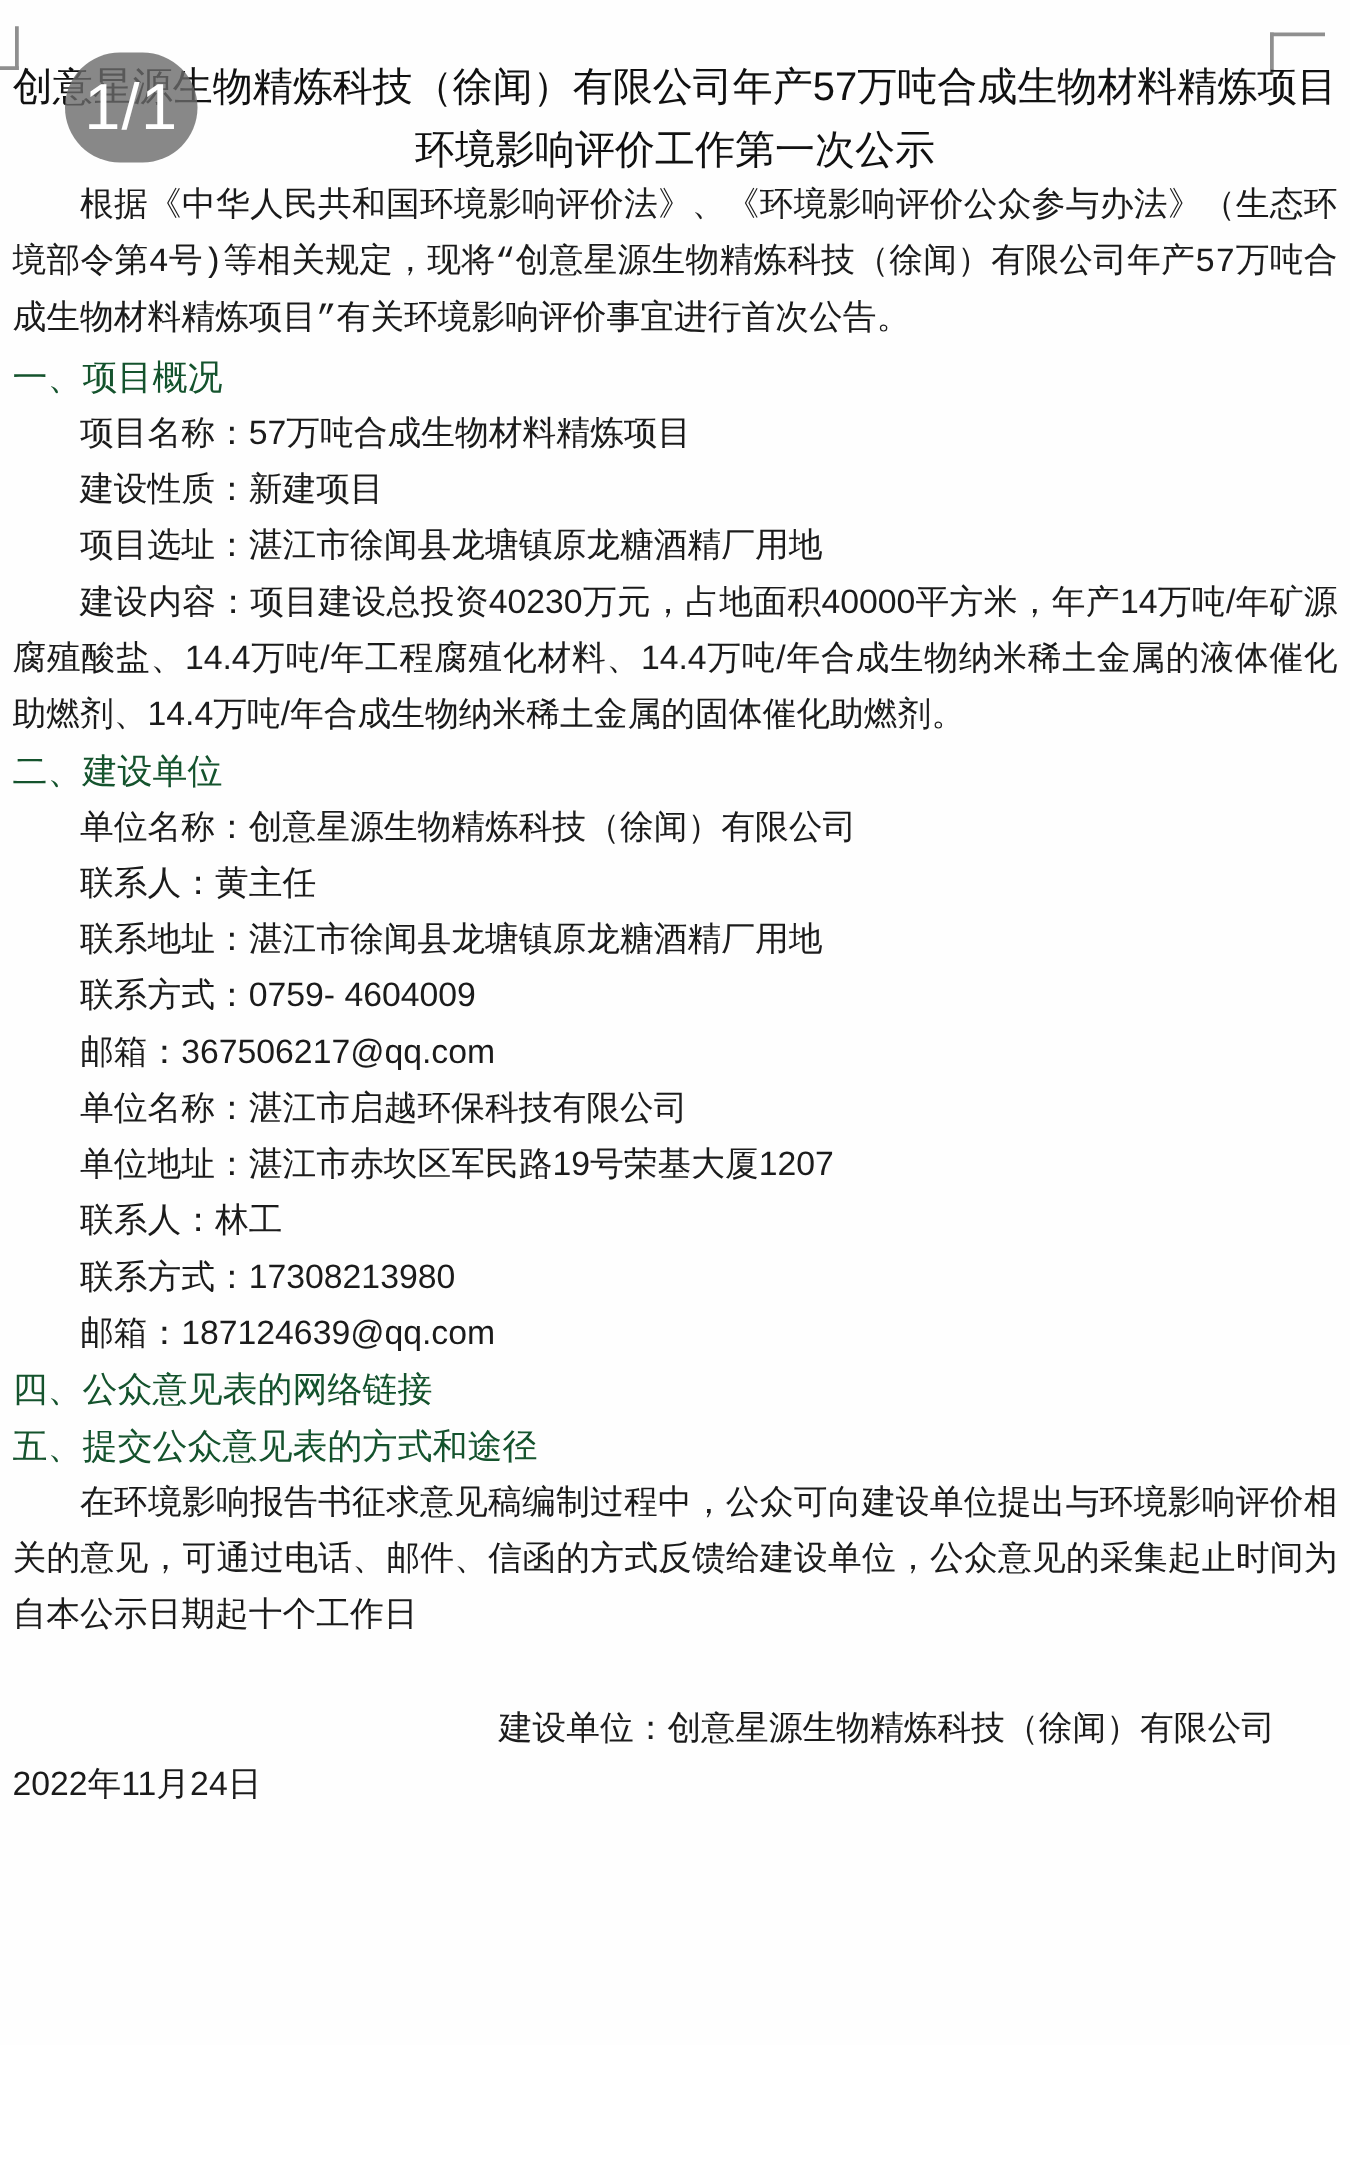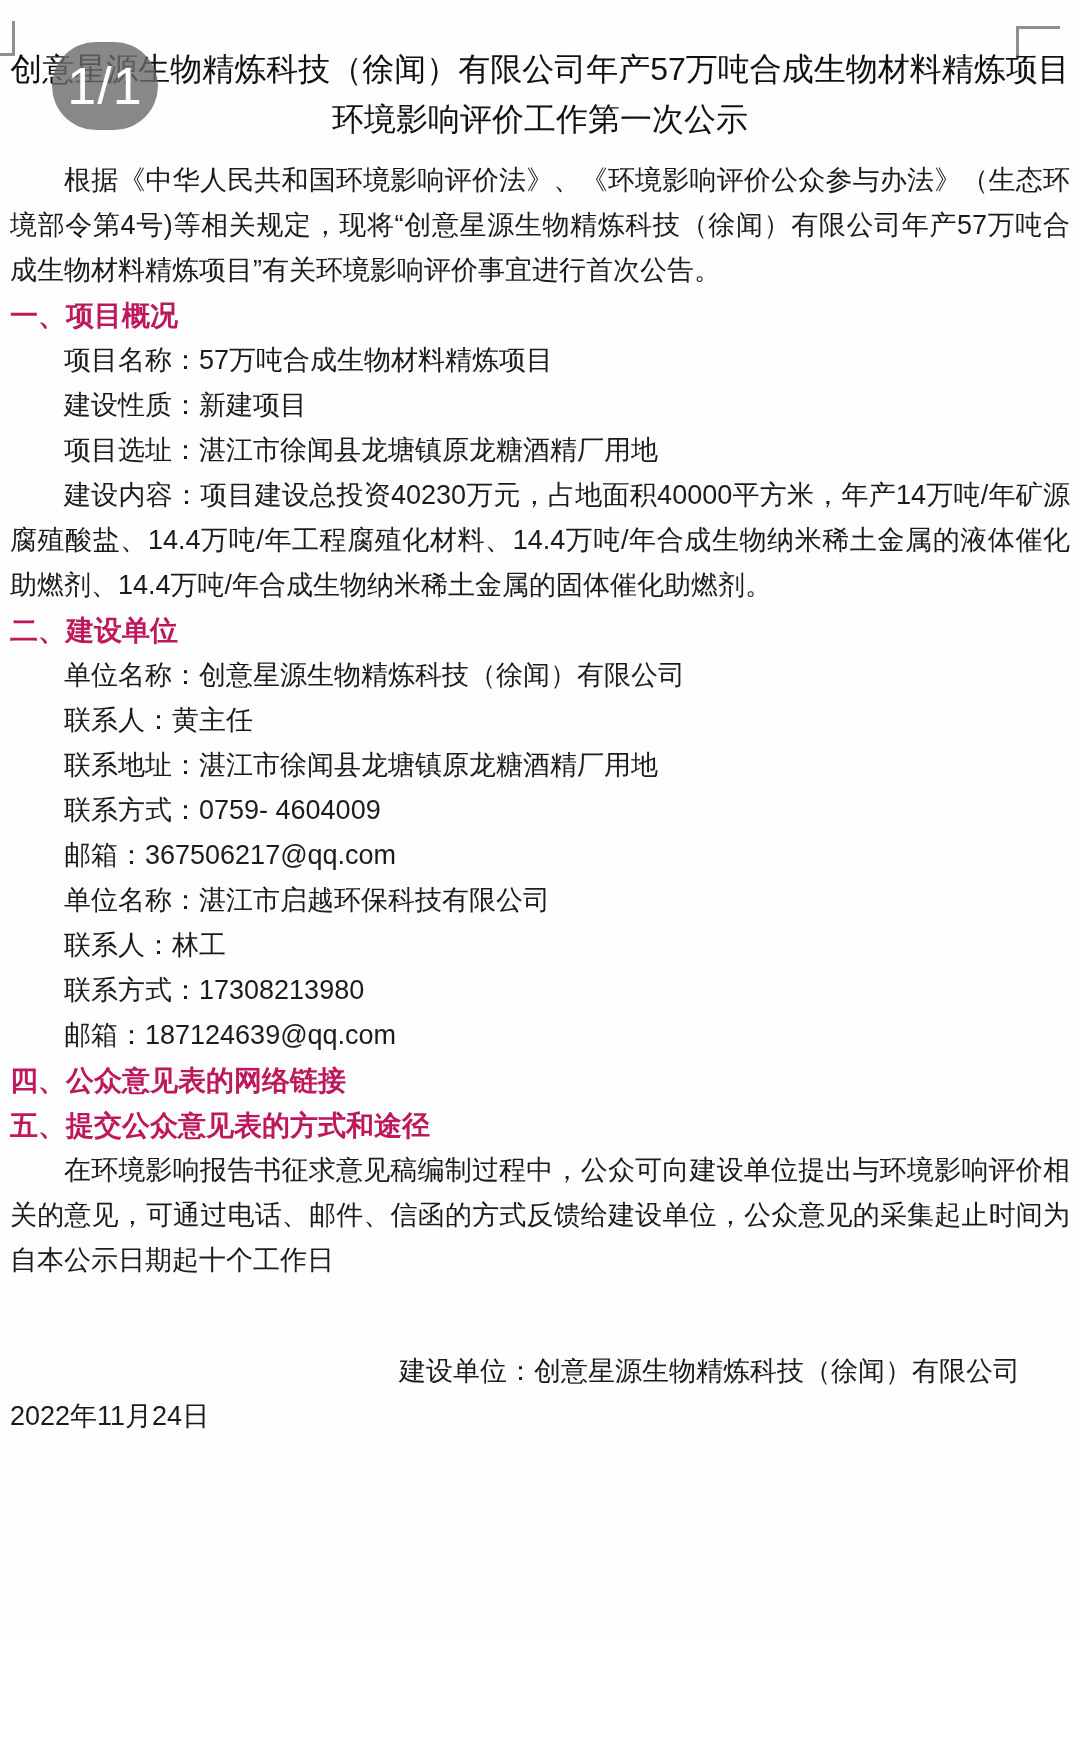--- a/index.html
+++ b/index.html
@@ -28,34 +28,34 @@
   .title-line{
     font-size:32px;font-weight:400;color:#111;
     text-align:center;line-height:50px;margin:0;
   }
   p,h2{margin:0;}
   .para,.item{
     font-size:27px;line-height:45px;
     text-indent:54px;text-align:justify;
     color:#1b1b1b;
   }
-  .intro{margin-top:14px;}
+  .intro{font-family:Liberation Mono, monospace;}
   .heading{
-    font-size:28px;font-weight:700;color:#be185d;
+    font-size:28px;font-weight:400;color:#14532d;
     line-height:45px;
   }
   .url-line{
     font-size:27px;line-height:45px;
     text-indent:54px;text-align:left;
     letter-spacing:0px;color:#1b1b1b;
   }
   .footer-sign{
     font-size:27px;line-height:45px;
     text-align:right;padding-right:50px;
-    margin-top:66px;color:#1b1b1b;
+    margin-top:46px;color:#1b1b1b;
   }
   .footer-date{
     font-size:27px;line-height:45px;
     text-align:left;padding-right:64px;color:#1b1b1b;
   }
 </style>
 </head>
 <body>
 
 <div class="page">
@@ -81,20 +81,21 @@
     <p class="item">建设内容：项目建设总投资40230万元，占地面积40000平方米，年产14万吨/年矿源腐殖酸盐、14.4万吨/年工程腐殖化材料、14.4万吨/年合成生物纳米稀土金属的液体催化助燃剂、14.4万吨/年合成生物纳米稀土金属的固体催化助燃剂。</p>
 
     <h2 class="heading">二、建设单位</h2>
     <p class="item">单位名称：创意星源生物精炼科技（徐闻）有限公司</p>
     <p class="item">联系人：黄主任</p>
     <p class="item">联系地址：湛江市徐闻县龙塘镇原龙糖酒精厂用地</p>
     <p class="item">联系方式：0759- 4604009</p>
     <p class="item">邮箱：367506217@qq.com</p>
 
     <p class="item">单位名称：湛江市启越环保科技有限公司</p>
+    <p class="item">单位地址：湛江市赤坎区军民路19号荣基大厦1207</p>
     <p class="item">联系人：林工</p>
     <p class="item">联系方式：17308213980</p>
     <p class="item">邮箱：187124639@qq.com</p>
 
     <h2 class="heading">四、公众意见表的网络链接</h2>
 
     <h2 class="heading">五、提交公众意见表的方式和途径</h2>
     <p class="para">在环境影响报告书征求意见稿编制过程中，公众可向建设单位提出与环境影响评价相关的意见，可通过电话、邮件、信函的方式反馈给建设单位，公众意见的采集起止时间为自本公示日期起十个工作日</p>
 
     <p class="footer-sign">建设单位：创意星源生物精炼科技（徐闻）有限公司</p>

